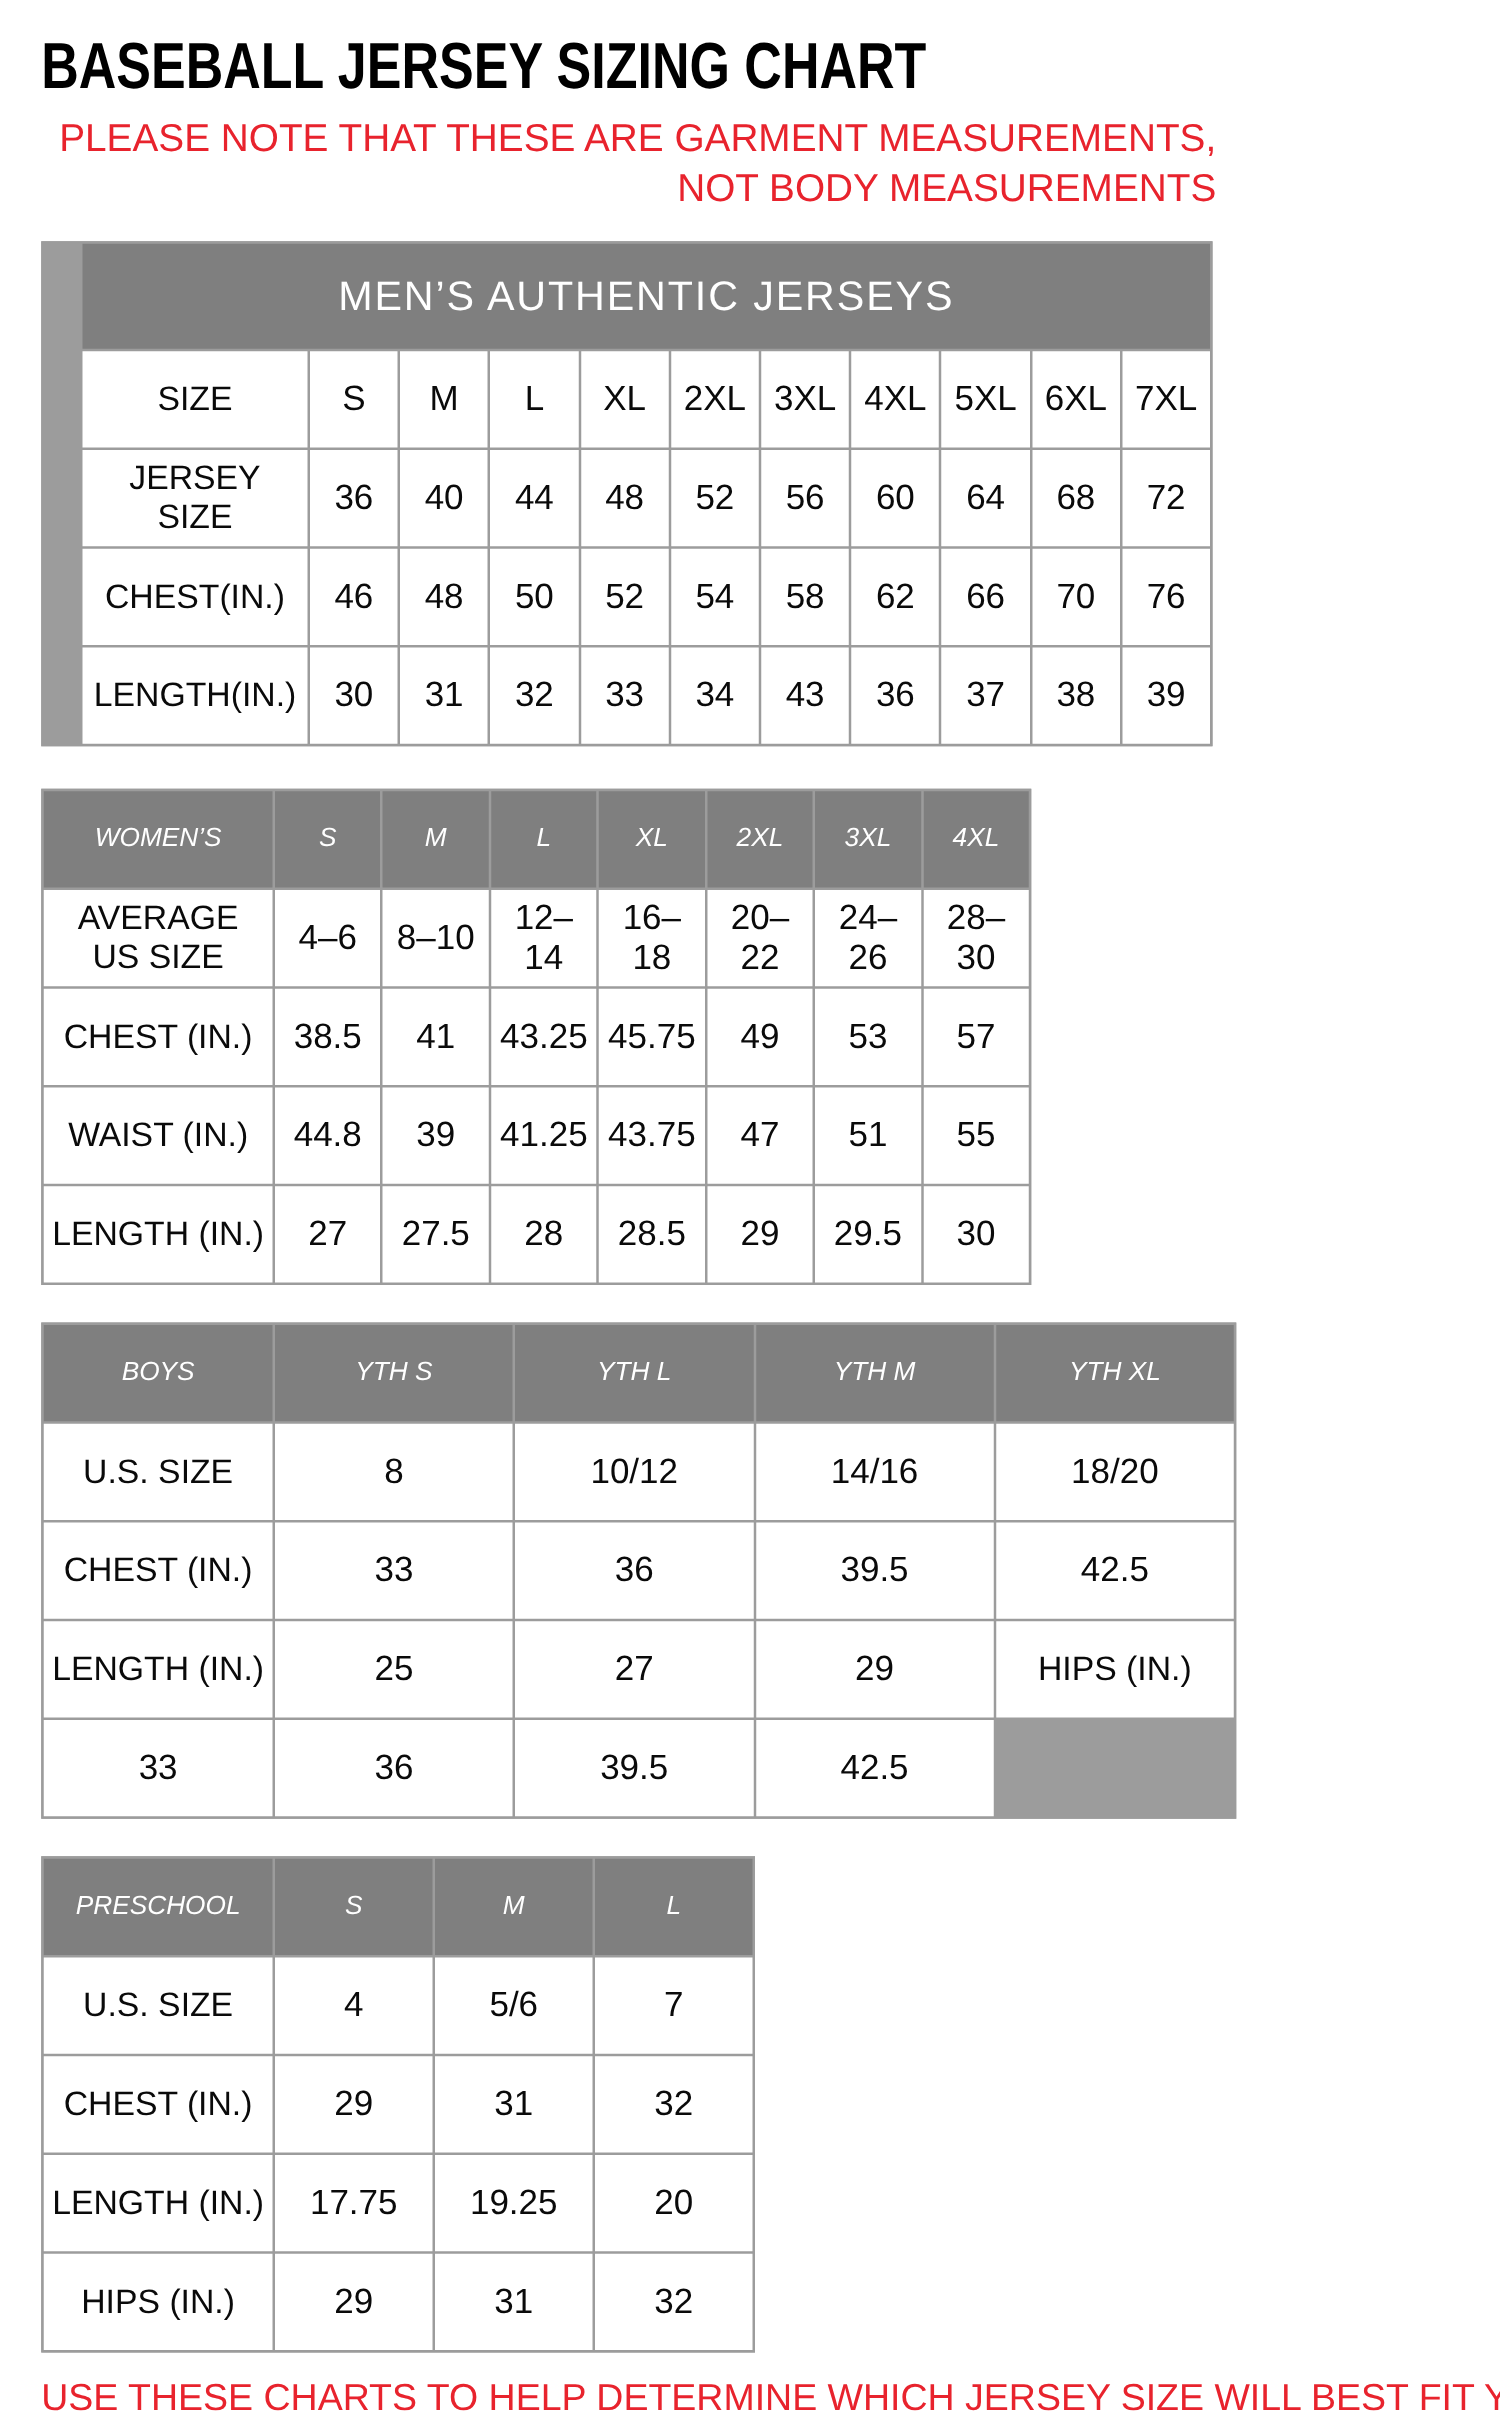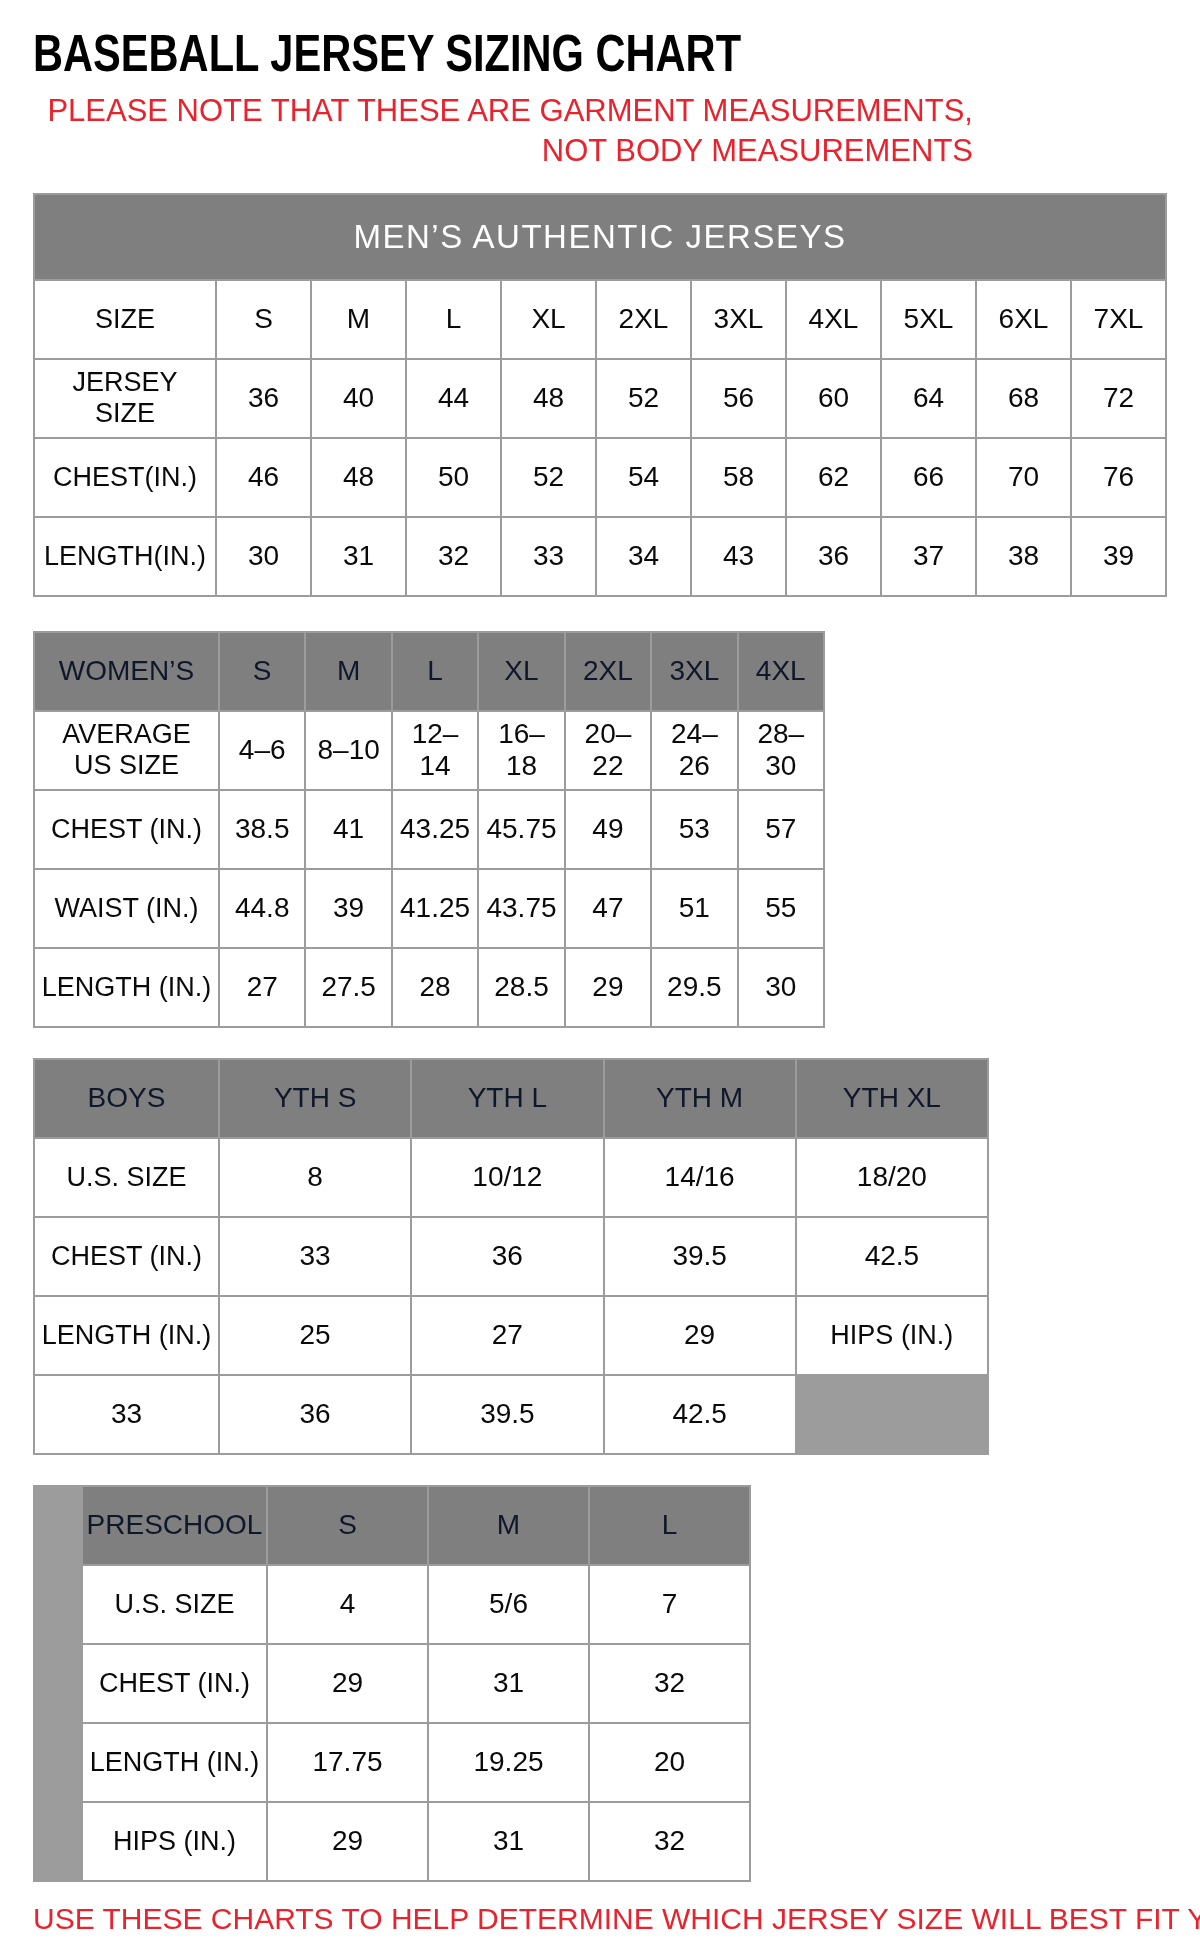--- a/index.html
+++ b/index.html
@@ -39,61 +39,62 @@
     font-weight:400;
     text-align:right;
   }
   .table{
     display:grid;
     gap:2px;
     background:var(--grid);
     border:2px solid var(--grid);
   }
   .t-mens{
-    width:1134px;
+    width:937px;
     grid-template-columns:180px repeat(10,1fr);
     grid-auto-rows:minmax(77px,auto);
+    padding-left:31px;
   }
   .t-womens{
     width:792px;
     grid-template-columns:183px repeat(7,1fr);
     grid-auto-rows:minmax(77px,auto);
     margin-top:34px;
   }
   .t-boys{
     width:956px;
     grid-template-columns:183px repeat(4,1fr);
     grid-auto-rows:minmax(77px,auto);
     margin-top:30px;
   }
   .t-preschool{
-    width:718px;
+    width:571px;
     grid-template-columns:183px repeat(3,1fr);
     grid-auto-rows:minmax(77px,auto);
     margin-top:30px;
-    padding-left:48px;
   }
   .cell{
     background:#ffffff;
     display:flex;
     align-items:center;
     justify-content:center;
     text-align:center;
     font-size:28px;
     line-height:1.15;
     white-space:pre-line;
     padding:2px 4px;
   }
   .rowlabel{
     font-size:27px;
   }
   .head{
     background:var(--gray);
-    color:#0f172a;
-    font-size:28px;
+    color:#ffffff;
+    font-size:21px;
+    font-style:italic;
   }
   .banner{
     grid-column:1 / -1;
     background:var(--gray);
     color:#ffffff;
     font-size:33px;
     letter-spacing:1.5px;
     min-height:84px;
   }
   .footer{

